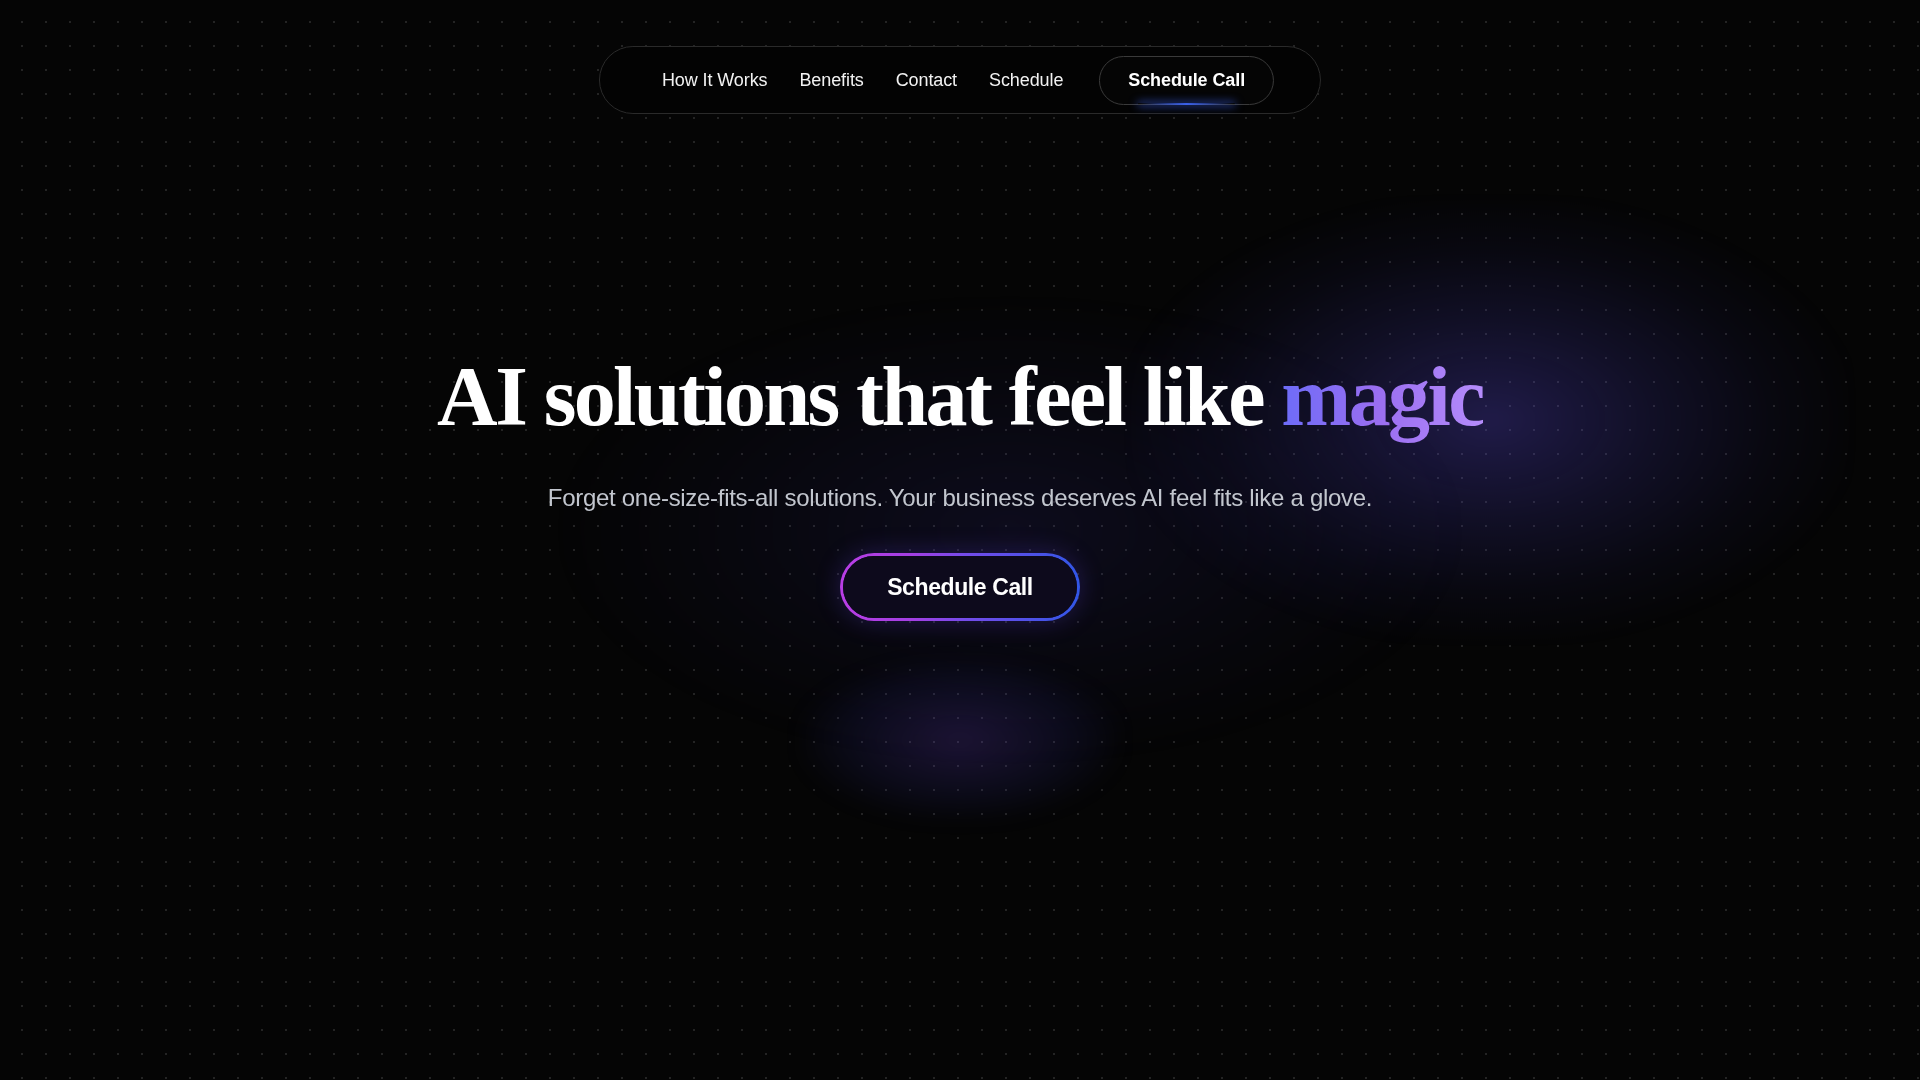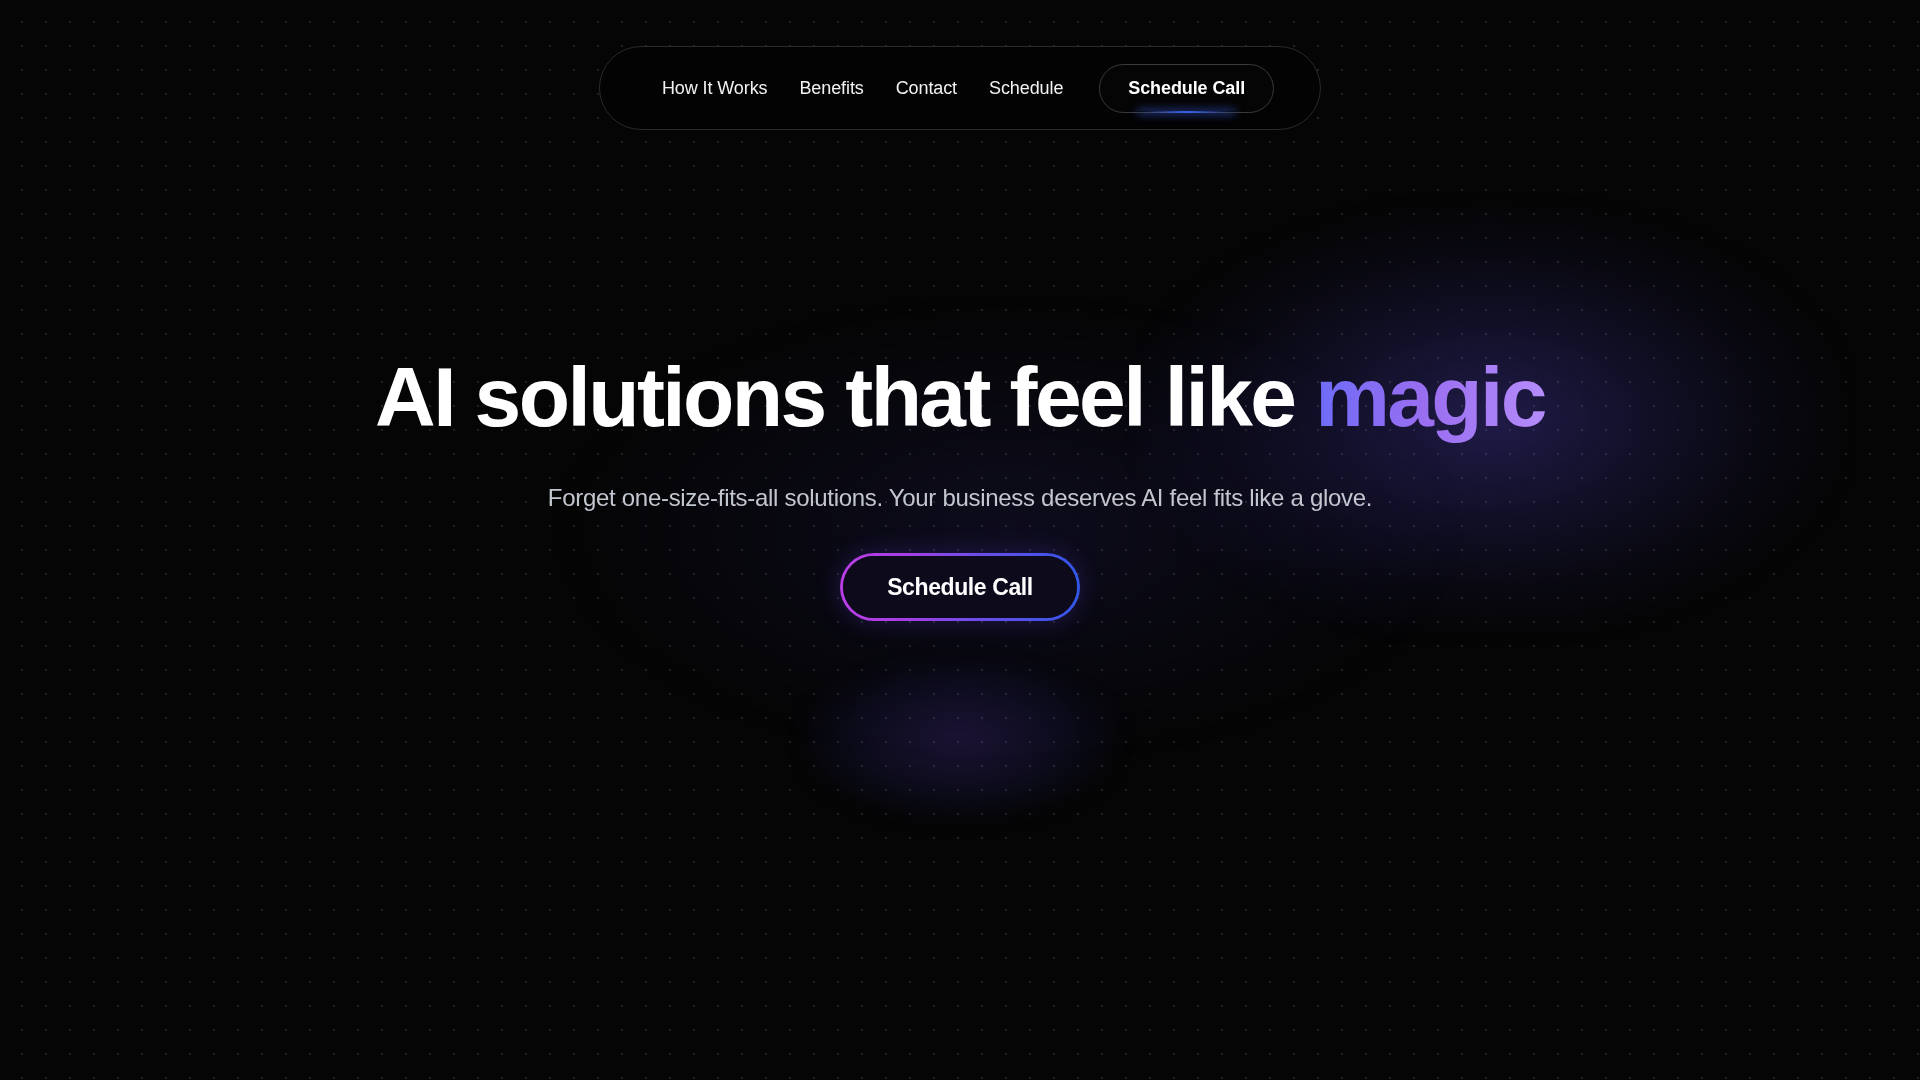--- a/index.html
+++ b/index.html
@@ -69,21 +69,21 @@
     pointer-events: none;
     filter: blur(10px);
   }
 
   
   .navbar {
     position: absolute;
     left: 50%;
     transform: translateX(-50%);
     top: 46px;
-    height: 84px;
+    height: 68px;
     padding: 0 46px;
     display: flex;
     align-items: center;
     gap: 0px;
     background: #030303;
     border: 1px solid #2a2a2a;
     border-radius: 999px;
     z-index: 5;
   }
 
@@ -142,21 +142,21 @@
 
   .headline {
     font-size: 84px;
     line-height: 1.22;
     font-weight: 700;
     letter-spacing: -2.6px;
     color: #ffffff;
     font-family: "Liberation Sans", sans-serif;
   }
 
-  .headline .line { display: block; white-space: nowrap; }
+  .headline .line { display: block; white-space: nowrap; font-family: Liberation Serif, serif; }
 
   .grad-word {
     background: linear-gradient(90deg, #6d6cf8 0%, #9a6ef0 48%, #b58cfb 100%);
     -webkit-background-clip: text;
     background-clip: text;
     color: transparent;
     -webkit-text-fill-color: transparent;
   }
 
   .wand-icon {

